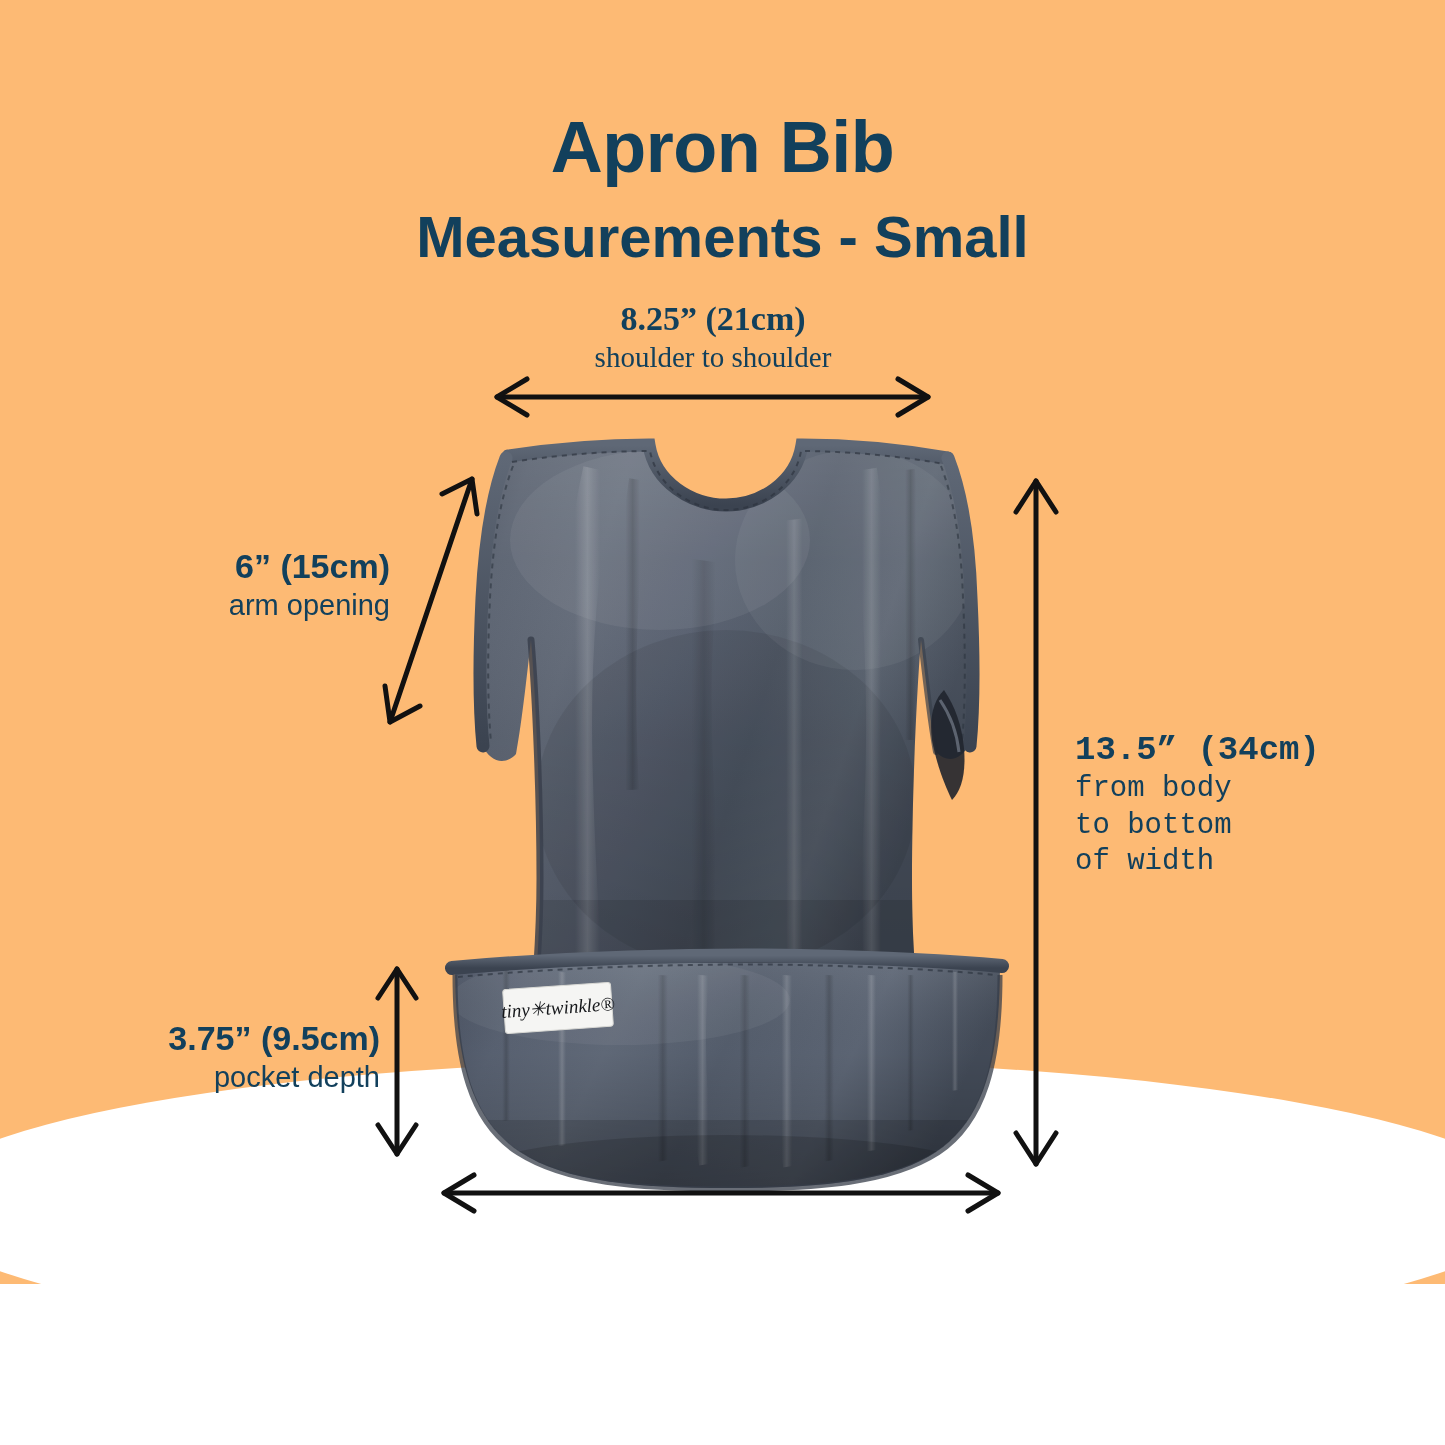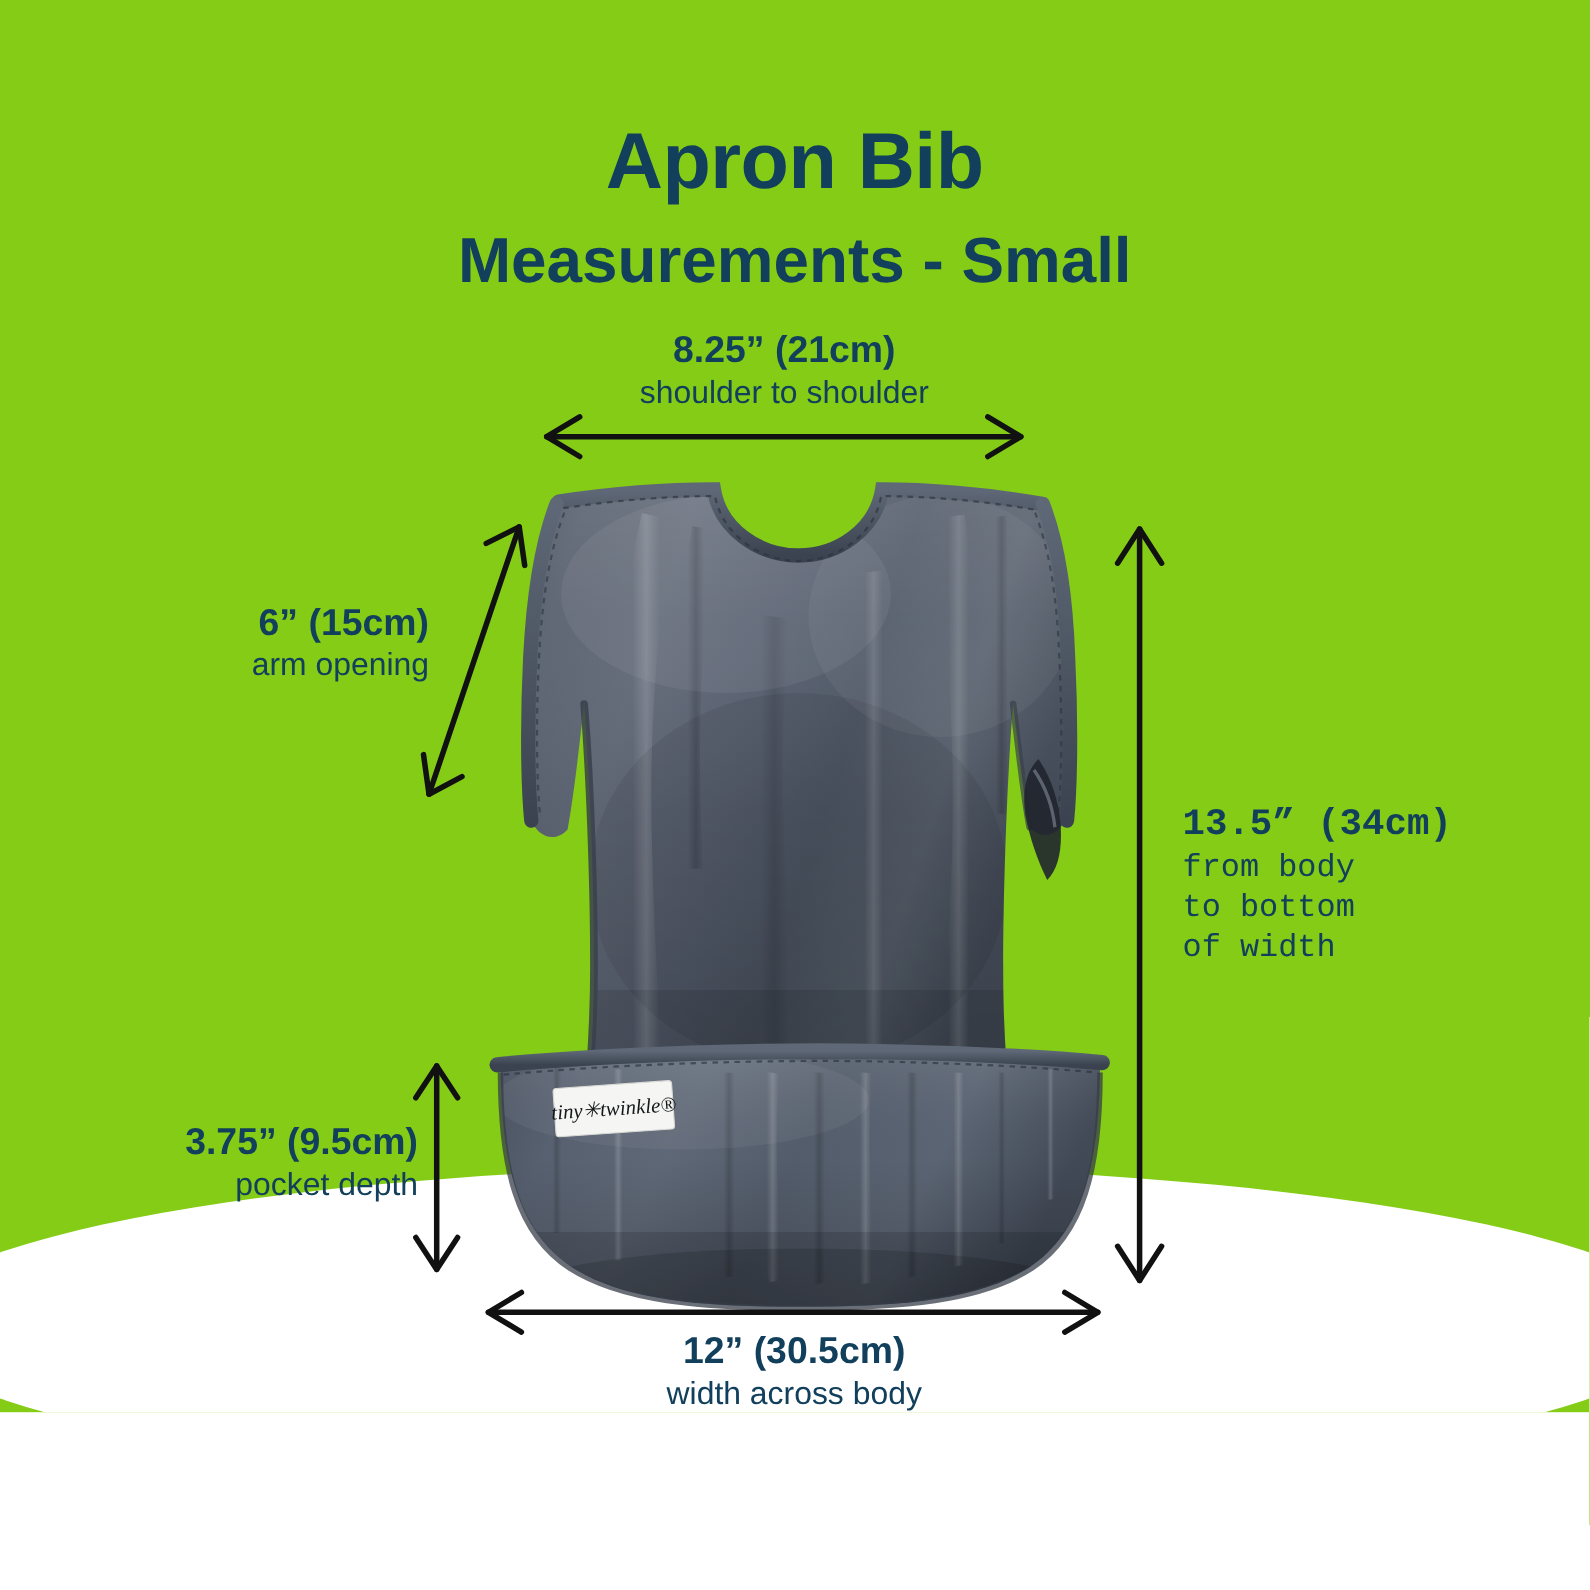--- a/index.html
+++ b/index.html
@@ -4,21 +4,21 @@
 <style>
   html, body {
     margin: 0;
     padding: 0;
     background: #ffffff;
   }
   #stage {
     position: relative;
     width: 1445px;
     height: 1284px;
-    background: #84cc16;
+    background: #fdba74;
     overflow: hidden;
     font-family: "Liberation Sans", sans-serif;
     color: #123b56;
   }
 
   
   .bottom-band {
     position: absolute;
     left: 0;
     top: 1318px;
@@ -68,21 +68,21 @@
     font-weight: bold;
     line-height: 1.22;
     white-space: nowrap;
   }
   .ml .desc {
     font-size: 29px;
     font-weight: normal;
     line-height: 1.25;
     white-space: nowrap;
   }
-  .ml.center { text-align: center; }
+  .ml.center { text-align: center; font-family: Liberation Serif, serif; }
   .ml.right  { text-align: right; }
   .ml.left   { text-align: left; }
 
   #label-shoulder { left: 423px; top: 298px; width: 580px; }
   #label-arm      { left: 20px;  top: 546px; width: 370px; }
   #label-height   { left: 1075px; top: 730px; width: 330px; font-family: Liberation Mono, monospace; }
   #label-pocket   { left: 10px;  top: 1018px; width: 370px; }
   #label-width    { left: 432px; top: 1208px; width: 580px; }
 
   
@@ -375,18 +375,14 @@
     <div class="desc">from body</div>
     <div class="desc">to bottom</div>
     <div class="desc">of width</div>
   </div>
 
   <div class="ml right" id="label-pocket">
     <div class="val">3.75” (9.5cm)</div>
     <div class="desc">pocket depth</div>
   </div>
 
-  <div class="ml center" id="label-width">
-    <div class="val">12” (30.5cm)</div>
-    <div class="desc">width across body</div>
-  </div>
 
 </div>
 
 </body></html>

